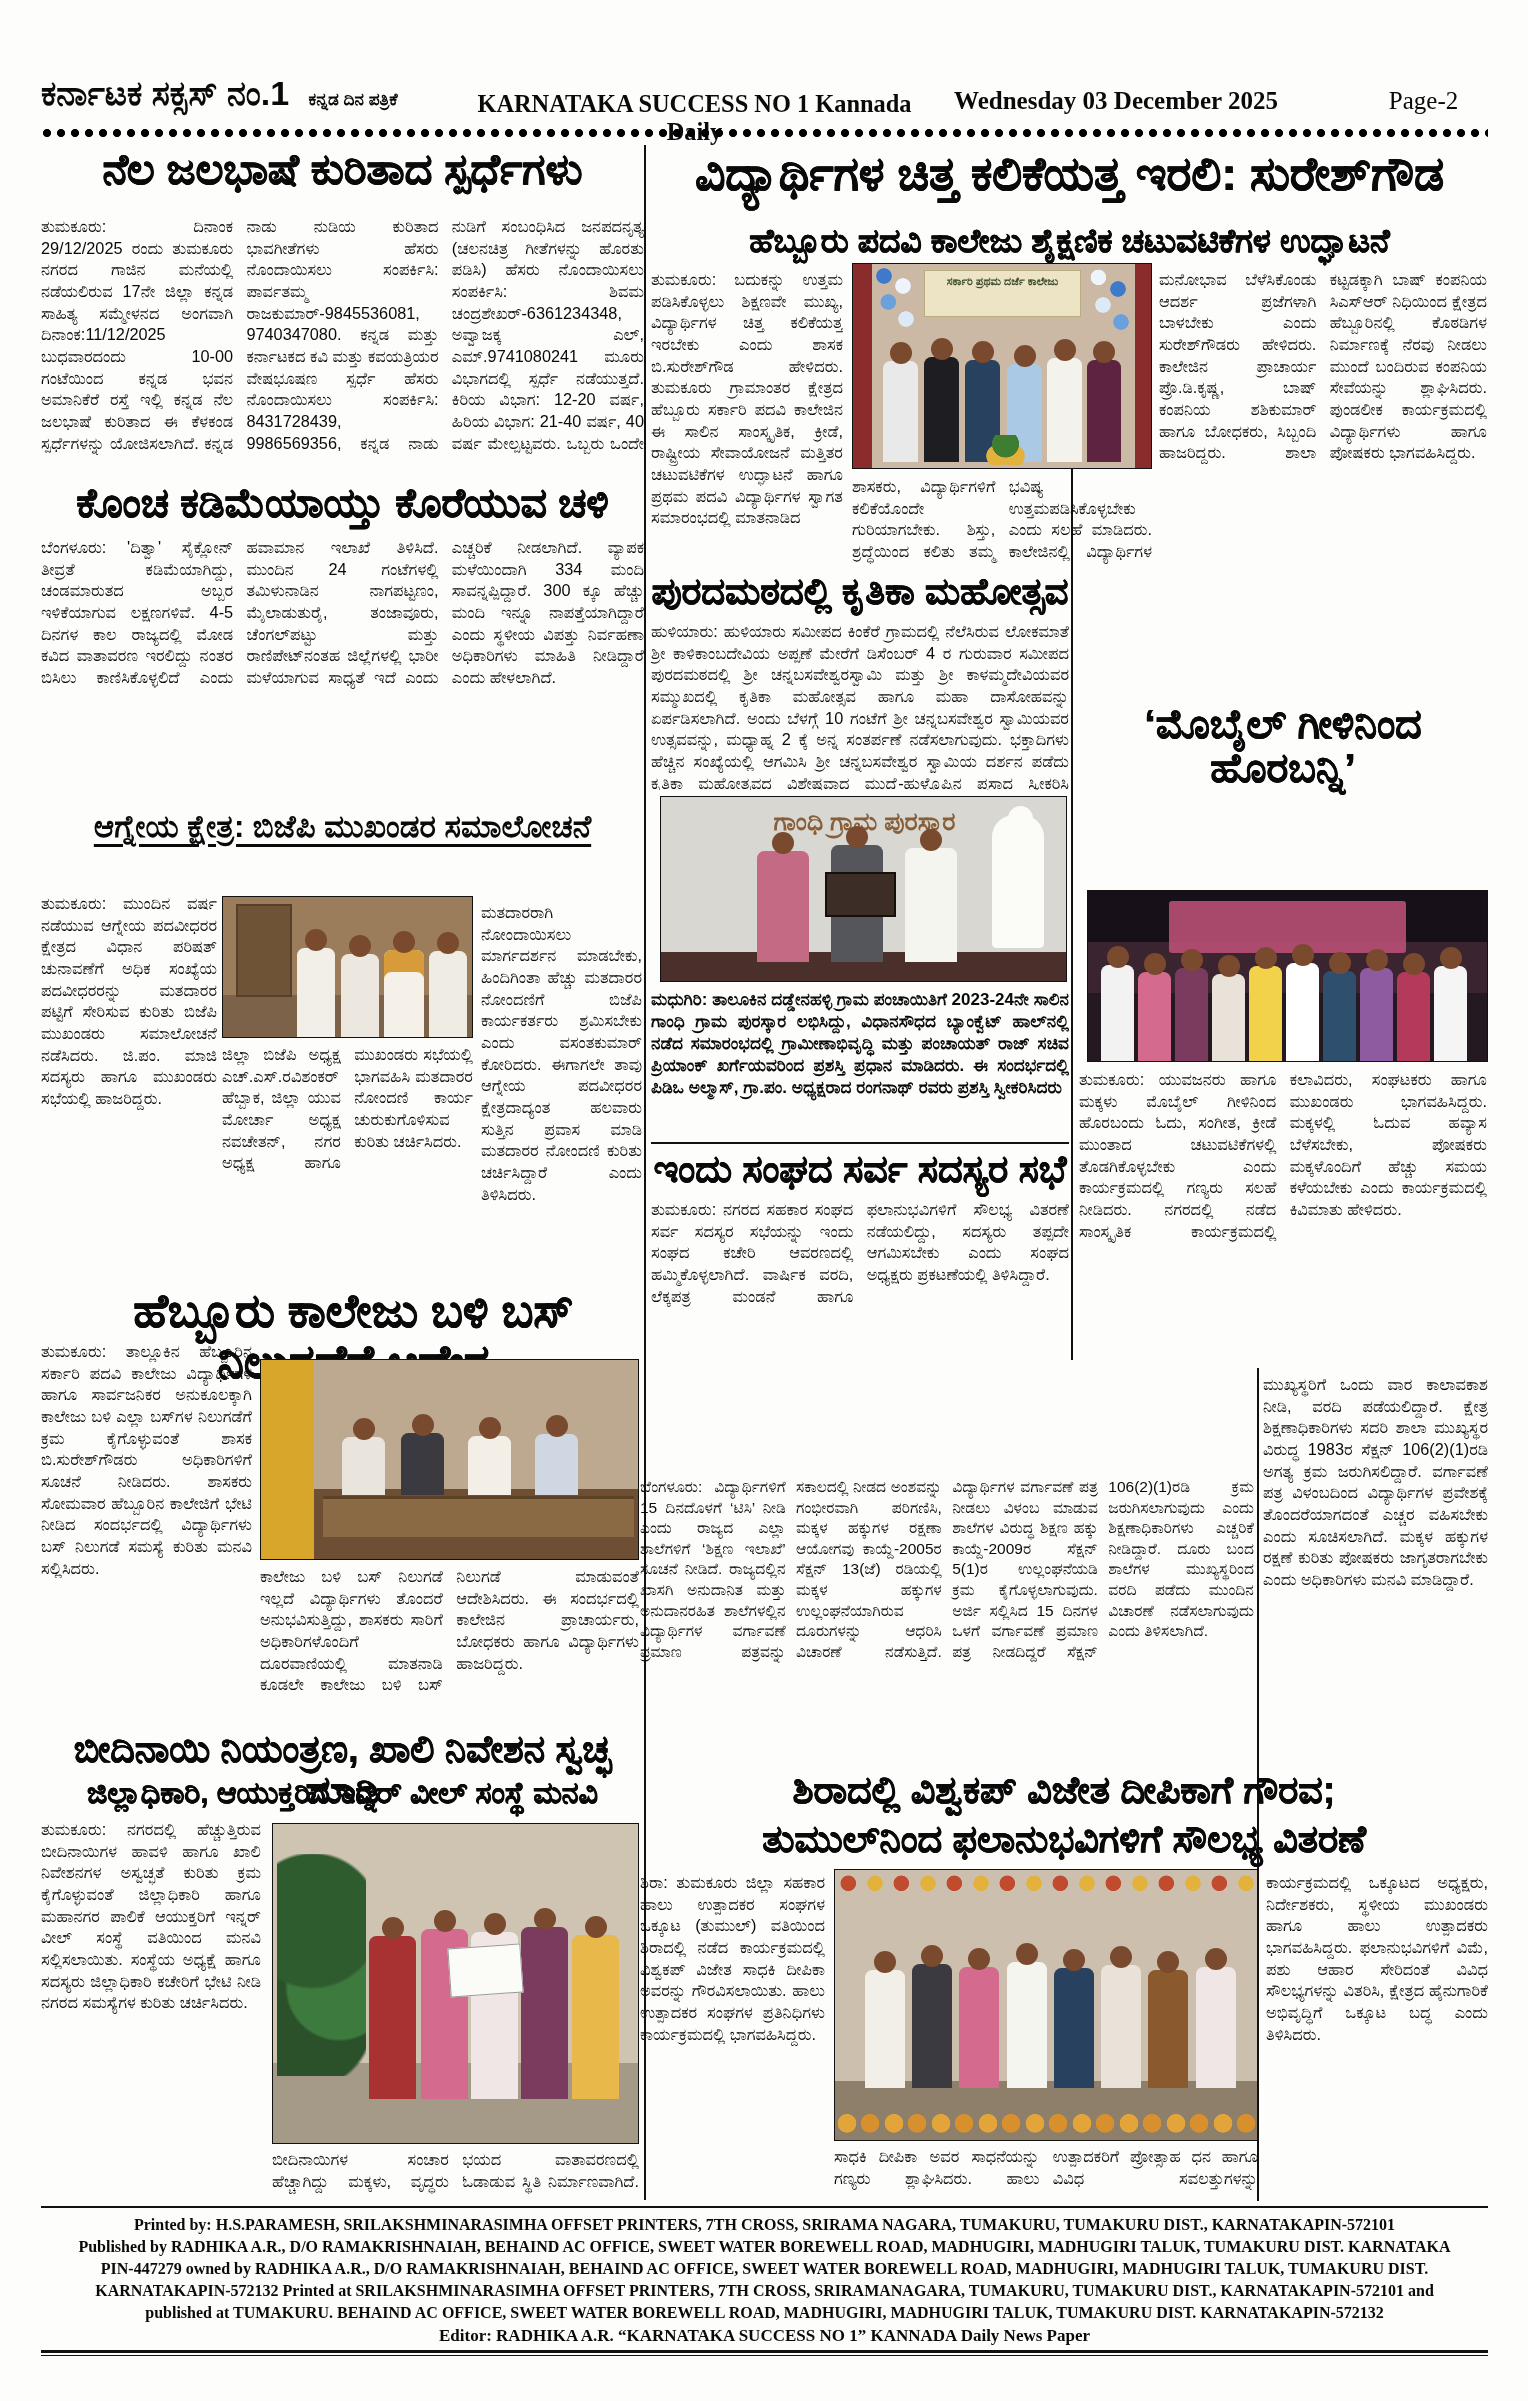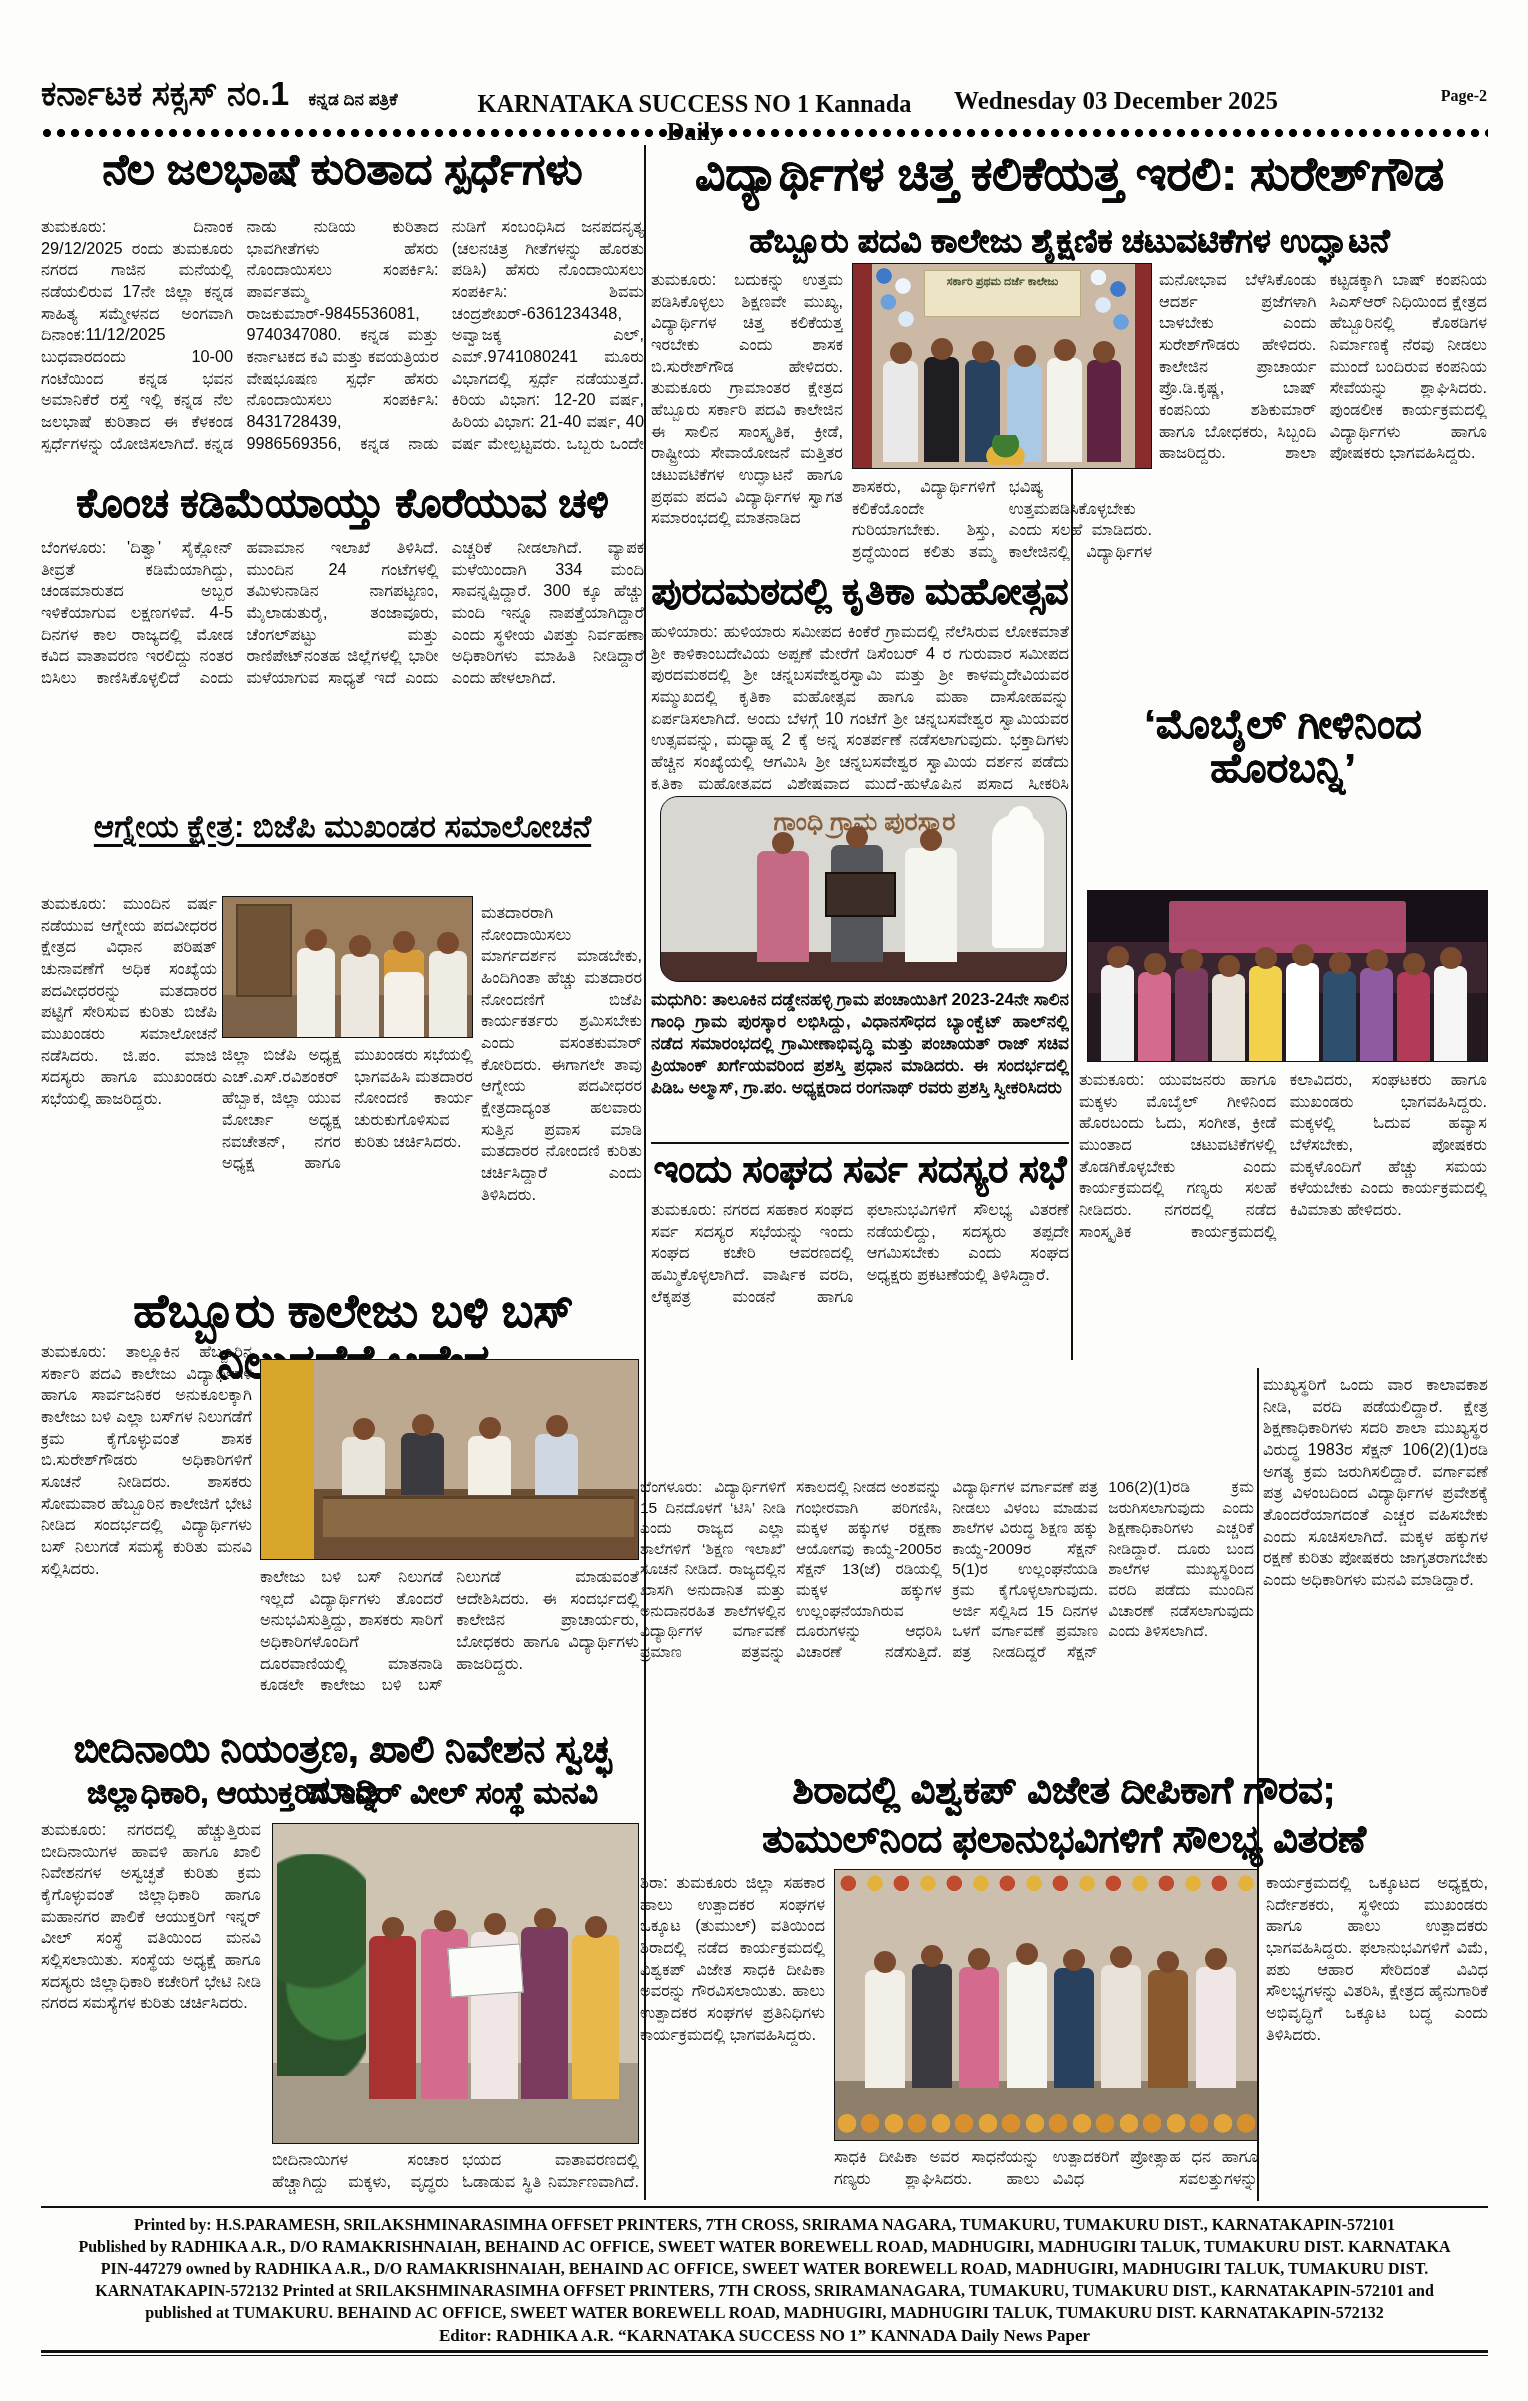--- a/index.html
+++ b/index.html
@@ -31,21 +31,21 @@
 <body>
 
 <div class="page">
 
   <div class="abs" style="left:41px;top:74px;width:444px;">
     <span style="font-size:34px;font-weight:800;">ಕರ್ನಾಟಕ ಸಕ್ಸಸ್ ನಂ.1</span>
     <span style="font-size:17px;font-weight:700;margin-left:16px;">ಕನ್ನಡ ದಿನ ಪತ್ರಿಕೆ</span>
   </div>
   <div class="abs serif" style="left:458px;top:90px;width:473px;text-align:center;font-size:24.4px;font-weight:700;">KARNATAKA SUCCESS NO 1 Kannada Daily</div>
   <div class="abs serif" style="left:946px;top:87px;width:340px;text-align:center;font-size:25px;font-weight:700;">Wednesday 03 December 2025</div>
-  <div class="abs serif" style="left:1360px;top:87px;width:127px;text-align:right;font-size:16px;font-weight:700;">Page-2</div>
+  <div class="abs serif" style="left:1360px;top:87px;width:127px;text-align:center;font-size:25px;font-weight:400;">Page-2</div>
   <div class="abs dotrule" style="left:41px;top:127px;width:1447px;"></div>
 
   <div class="abs vrule" style="left:644px;top:145px;height:2055px;"></div>
   <div class="abs vrule" style="left:1071px;top:266px;height:1094px;"></div>
   <div class="abs vrule" style="left:1257px;top:1368px;height:833px;"></div>
 
   <div class="abs hl" style="left:41px;top:146px;width:603px;font-size:43px;">ನೆಲ ಜಲಭಾಷೆ ಕುರಿತಾದ ಸ್ಪರ್ಧೆಗಳು</div>
   <div class="abs bt c3" style="left:41px;top:216px;width:603px;height:257px;">ತುಮಕೂರು: ದಿನಾಂಕ 29/12/2025 ರಂದು ತುಮಕೂರು ನಗರದ ಗಾಜಿನ ಮನೆಯಲ್ಲಿ ನಡೆಯಲಿರುವ 17ನೇ ಜಿಲ್ಲಾ ಕನ್ನಡ ಸಾಹಿತ್ಯ ಸಮ್ಮೇಳನದ ಅಂಗವಾಗಿ ದಿನಾಂಕ:11/12/2025 ಬುಧವಾರದಂದು 10-00 ಗಂಟೆಯಿಂದ ಕನ್ನಡ ಭವನ ಅಮಾನಿಕೆರೆ ರಸ್ತೆ ಇಲ್ಲಿ ಕನ್ನಡ ನೆಲ ಜಲಭಾಷೆ ಕುರಿತಾದ ಈ ಕೆಳಕಂಡ ಸ್ಪರ್ಧೆಗಳನ್ನು ಯೋಜಿಸಲಾಗಿದೆ. ಕನ್ನಡ ನಾಡು ನುಡಿಯ ಕುರಿತಾದ ಭಾವಗೀತೆಗಳು ಹೆಸರು ನೊಂದಾಯಿಸಲು ಸಂಪರ್ಕಿಸಿ: ಪಾರ್ವತಮ್ಮ ರಾಜಕುಮಾರ್-9845536081, 9740347080. ಕನ್ನಡ ಮತ್ತು ಕರ್ನಾಟಕದ ಕವಿ ಮತ್ತು ಕವಯತ್ರಿಯರ ವೇಷಭೂಷಣ ಸ್ಪರ್ಧೆ ಹೆಸರು ನೊಂದಾಯಿಸಲು ಸಂಪರ್ಕಿಸಿ: 8431728439, 9986569356, ಕನ್ನಡ ನಾಡು ನುಡಿಗೆ ಸಂಬಂಧಿಸಿದ ಜನಪದನೃತ್ಯ (ಚಲನಚಿತ್ರ ಗೀತೆಗಳನ್ನು ಹೊರತು ಪಡಿಸಿ) ಹೆಸರು ನೊಂದಾಯಿಸಲು ಸಂಪರ್ಕಿಸಿ: ಶಿವಮ ಚಂದ್ರಶೇಖರ್-6361234348, ಅವ್ವಾಜಕ್ಕ ಎಲ್, ಎಮ್.9741080241 ಮೂರು ವಿಭಾಗದಲ್ಲಿ ಸ್ಪರ್ಧೆ ನಡೆಯುತ್ತದೆ. ಕಿರಿಯ ವಿಭಾಗ: 12-20 ವರ್ಷ, ಹಿರಿಯ ವಿಭಾಗ: 21-40 ವರ್ಷ, 40 ವರ್ಷ ಮೇಲ್ಪಟ್ಟವರು. ಒಬ್ಬರು ಒಂದೇ ಸ್ಪರ್ಧೆಯಲ್ಲಿ ಭಾಗವಹಿಸಬೇಕು. ಸ್ಪರ್ಧೆಯಲ್ಲಿ ಮಕ್ಕಳು, ಮಹಿಳೆಯರು ಪುರುಷರು ಭಾಗವಹಿಸಬಹುದು. ಹೆಚ್ಚಿನ ಸಂಖ್ಯೆಯಲ್ಲಿ ಭಾಗವಹಿಸುವ ಮೂಲಕ ಕಾರ್ಯಕ್ರಮವನ್ನು ಯಶಸ್ವಿಗೊಳಿಸಬೇಕೆಂದು ಜಿಲ್ಲಾ ಕ.ಸಾ.ಪ ಅಧ್ಯಕ್ಷರಾದ ಕೆ.ಎಸ್.ಸಿದ್ದಲಿಂಗಪ್ಪನವರು ತಿಳಿಸಿದ್ದಾರೆ.</div>
 
   <div class="abs hl" style="left:41px;top:481px;width:603px;font-size:41px;">ಕೊಂಚ ಕಡಿಮೆಯಾಯ್ತು ಕೊರೆಯುವ ಚಳಿ</div>
@@ -103,21 +103,21 @@
     <div class="person" style="left:194px;bottom:6px;width:35px;height:104px;background:#f4f2ec;"></div>
     <div class="person" style="left:234px;bottom:6px;width:34px;height:102px;background:#5e2340;"></div>
     <div style="position:absolute;left:132px;bottom:3px;width:41px;height:30px;background:radial-gradient(circle at 50% 30%,#3f7d33 0 45%,transparent 47%),radial-gradient(circle at 30% 70%,#e3b23c 0 30%,transparent 32%),radial-gradient(circle at 70% 70%,#e3b23c 0 30%,transparent 32%);"></div>
   </div>
   <div class="abs bt c2" style="left:852px;top:476px;width:300px;height:95px;">ಶಾಸಕರು, ವಿದ್ಯಾರ್ಥಿಗಳಿಗೆ ಕಲಿಕೆಯೊಂದೇ ಗುರಿಯಾಗಬೇಕು. ಶಿಸ್ತು, ಶ್ರದ್ಧೆಯಿಂದ ಕಲಿತು ತಮ್ಮ ಭವಿಷ್ಯ ಉತ್ತಮಪಡಿಸಿಕೊಳ್ಳಬೇಕು ಎಂದು ಸಲಹೆ ಮಾಡಿದರು. ಕಾಲೇಜಿನಲ್ಲಿ ವಿದ್ಯಾರ್ಥಿಗಳ ಕಲಿಕೆಗಾಗಿ ಎಲ್ಲಾ ರೀತಿಯ ಸೌಕರ್ಯಗಳನ್ನು ತಾವು ಒದಗಿಸಿಕೊಡಲು ಬದ್ಧ ಎಂದರು.</div>
   <div class="abs bt c2" style="left:1159px;top:269px;width:328px;height:423px;">ಮನೋಭಾವ ಬೆಳೆಸಿಕೊಂಡು ಆದರ್ಶ ಪ್ರಜೆಗಳಾಗಿ ಬಾಳಬೇಕು ಎಂದು ಸುರೇಶ್‌ಗೌಡರು ಹೇಳಿದರು. ಕಾಲೇಜಿನ ಪ್ರಾಚಾರ್ಯ ಪ್ರೊ.ಡಿ.ಕೃಷ್ಣ, ಬಾಷ್ ಕಂಪನಿಯ ಶಶಿಕುಮಾರ್ ಹಾಗೂ ಬೋಧಕರು, ಸಿಬ್ಬಂದಿ ಹಾಜರಿದ್ದರು. ಶಾಲಾ ಕಟ್ಟಡಕ್ಕಾಗಿ ಬಾಷ್ ಕಂಪನಿಯ ಸಿಎಸ್‌ಆರ್ ನಿಧಿಯಿಂದ ಕ್ಷೇತ್ರದ ಹೆಬ್ಬೂರಿನಲ್ಲಿ ಕೊಠಡಿಗಳ ನಿರ್ಮಾಣಕ್ಕೆ ನೆರವು ನೀಡಲು ಮುಂದೆ ಬಂದಿರುವ ಕಂಪನಿಯ ಸೇವೆಯನ್ನು ಶ್ಲಾಘಿಸಿದರು. ಪುಂಡಲೀಕ ಕಾರ್ಯಕ್ರಮದಲ್ಲಿ ವಿದ್ಯಾರ್ಥಿಗಳು ಹಾಗೂ ಪೋಷಕರು ಭಾಗವಹಿಸಿದ್ದರು.</div>
 
   <div class="abs hl" style="left:651px;top:572px;width:418px;font-size:37px;">ಪುರದಮಠದಲ್ಲಿ ಕೃತಿಕಾ ಮಹೋತ್ಸವ</div>
   <div class="abs bt" style="left:651px;top:621px;width:418px;height:169px;">ಹುಳಿಯಾರು: ಹುಳಿಯಾರು ಸಮೀಪದ ಕಿಂಕೆರೆ ಗ್ರಾಮದಲ್ಲಿ ನೆಲೆಸಿರುವ ಲೋಕಮಾತೆ ಶ್ರೀ ಕಾಳಿಕಾಂಬದೇವಿಯ ಅಪ್ಪಣೆ ಮೇರೆಗೆ ಡಿಸೆಂಬರ್ 4 ರ ಗುರುವಾರ ಸಮೀಪದ ಪುರದಮಠದಲ್ಲಿ ಶ್ರೀ ಚನ್ನಬಸವೇಶ್ವರಸ್ವಾಮಿ ಮತ್ತು ಶ್ರೀ ಕಾಳಮ್ಮದೇವಿಯವರ ಸಮ್ಮುಖದಲ್ಲಿ ಕೃತಿಕಾ ಮಹೋತ್ಸವ ಹಾಗೂ ಮಹಾ ದಾಸೋಹವನ್ನು ಏರ್ಪಡಿಸಲಾಗಿದೆ. ಅಂದು ಬೆಳಗ್ಗೆ 10 ಗಂಟೆಗೆ ಶ್ರೀ ಚನ್ನಬಸವೇಶ್ವರ ಸ್ವಾಮಿಯವರ ಉತ್ಸವವನ್ನು, ಮಧ್ಯಾಹ್ನ 2 ಕ್ಕೆ ಅನ್ನ ಸಂತರ್ಪಣೆ ನಡೆಸಲಾಗುವುದು. ಭಕ್ತಾದಿಗಳು ಹೆಚ್ಚಿನ ಸಂಖ್ಯೆಯಲ್ಲಿ ಆಗಮಿಸಿ ಶ್ರೀ ಚನ್ನಬಸವೇಶ್ವರ ಸ್ವಾಮಿಯ ದರ್ಶನ ಪಡೆದು ಕೃತಿಕಾ ಮಹೋತ್ಸವದ ವಿಶೇಷವಾದ ಮುದ್ದೆ-ಹುಳ್ಳೊಪ್ಪಿನ ಪ್ರಸಾದ ಸ್ವೀಕರಿಸಿ ಸ್ವಾಮಿಯ ಕೃಪಾಕಟಾಕ್ಷಕ್ಕೆ ಪಾತ್ರರಾಗಲು ಕೋರಿಕೆ.</div>
 
-  <div class="photo" style="left:660px;top:796px;width:407px;height:186px;background:linear-gradient(180deg,#d9d7d2 0 84%,#4a2f2a 84%);border-radius:18px;">
+  <div class="photo" style="left:660px;top:796px;width:407px;height:186px;background:linear-gradient(180deg,#d9d7d2 0 84%,#4a2f2a 84%);">
     <div style="position:absolute;left:111px;top:10.4px;width:185px;text-align:center;font-size:25px;font-weight:800;color:#7a4a1f;opacity:.85;">ಗಾಂಧಿ ಗ್ರಾಮ ಪುರಸ್ಕಾರ</div>
     <div style="position:absolute;right:22px;top:18px;width:52px;height:133px;background:#fbfbf8;border-radius:22px 22px 4.4px 4.4px;"></div>
     <div style="position:absolute;right:33px;top:9px;width:25px;height:25px;background:#fbfbf8;border-radius:50%;"></div>
     <div class="person" style="left:96px;bottom:19px;width:52px;height:111px;background:#c46a85;"></div>
     <div class="person" style="left:170px;bottom:19px;width:52px;height:117px;background:#55565c;"></div>
     <div class="person" style="left:244px;bottom:19px;width:52px;height:114px;background:#f5f5f0;"></div>
     <div style="position:absolute;left:164px;bottom:64px;width:67px;height:41px;background:#3c2e26;border:2.2px solid #151008;"></div>
   </div>
   <div class="abs caption" style="left:651px;top:989px;width:418px;height:148px;">ಮಧುಗಿರಿ: ತಾಲೂಕಿನ ದಡ್ಡೇನಹಳ್ಳಿ ಗ್ರಾಮ ಪಂಚಾಯಿತಿಗೆ 2023-24ನೇ ಸಾಲಿನ ಗಾಂಧಿ ಗ್ರಾಮ ಪುರಸ್ಕಾರ ಲಭಿಸಿದ್ದು, ವಿಧಾನಸೌಧದ ಬ್ಯಾಂಕ್ವೆಟ್ ಹಾಲ್‌ನಲ್ಲಿ ನಡೆದ ಸಮಾರಂಭದಲ್ಲಿ ಗ್ರಾಮೀಣಾಭಿವೃದ್ಧಿ ಮತ್ತು ಪಂಚಾಯತ್ ರಾಜ್ ಸಚಿವ ಪ್ರಿಯಾಂಕ್ ಖರ್ಗೆಯವರಿಂದ ಪ್ರಶಸ್ತಿ ಪ್ರಧಾನ ಮಾಡಿದರು. ಈ ಸಂದರ್ಭದಲ್ಲಿ ಪಿಡಿಒ ಅಲ್ಮಾಸ್, ಗ್ರಾ.ಪಂ. ಅಧ್ಯಕ್ಷರಾದ ರಂಗನಾಥ್ ರವರು ಪ್ರಶಸ್ತಿ ಸ್ವೀಕರಿಸಿದರು</div>
   <div class="abs hrule" style="left:651px;top:1142px;width:418px;"></div>

